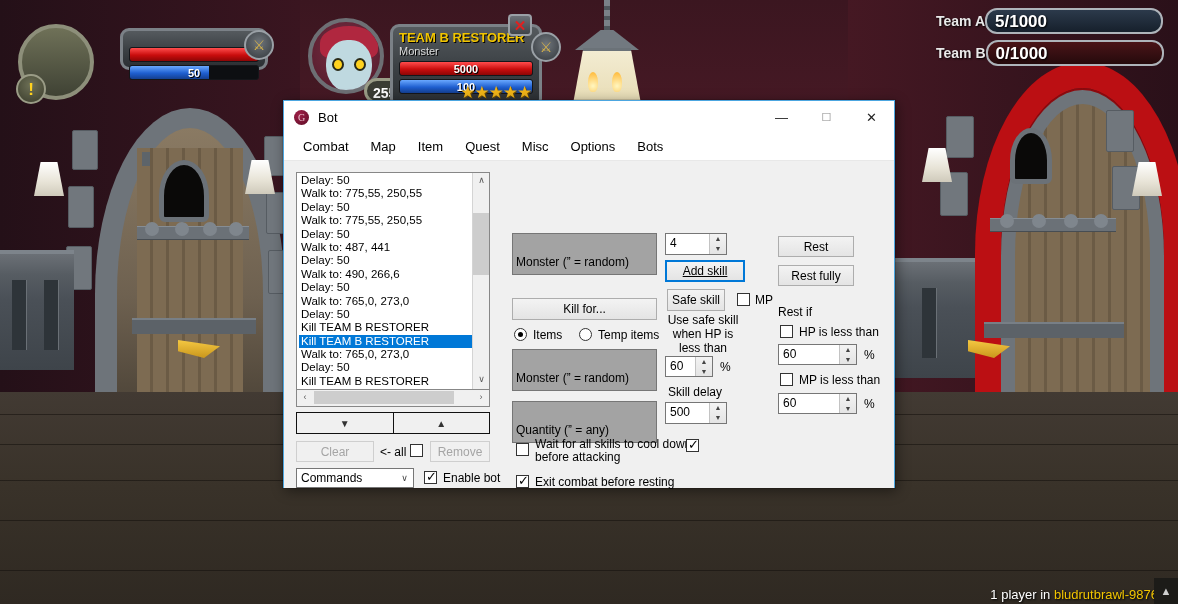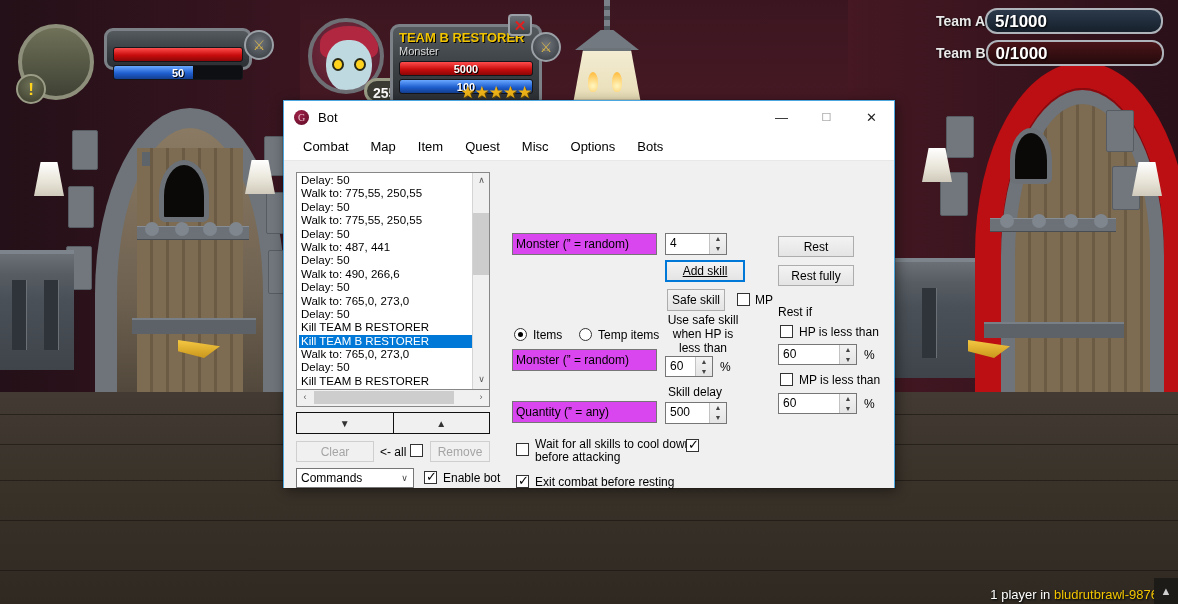--- a/index.html
+++ b/index.html
@@ -239,21 +239,21 @@
   .movebtn.first { border-right:1px solid #111; }
 
   .btn {
     background:linear-gradient(180deg,#f3f3f3 0%,#e4e4e4 100%);
     border:1px solid #adadad; text-align:center; font-size:12px; color:#000;
     display:flex; align-items:center; justify-content:center;
   }
   .btn.disabled { color:#a5a5a5; background:#f0f0f0; border-color:#cfcfcf; }
   .btn.focus { border:2px solid #0078d7; }
 
-  .tb { background:#d946ef; border:1px solid #767676; font-size:12px; padding:2px 3px; color:#000; line-height:16px; }
+  .tb { background:#a3a3a3; border:1px solid #767676; font-size:12px; padding:20px 3px; color:#000; line-height:16px; }
 
   .spin { position:absolute; background:#fff; border:1px solid #767676; }
   .spin .sval { position:absolute; left:4px; top:2px; font-size:12px; }
   .spin .sbtns { position:absolute; right:0; top:0; bottom:0; width:17px;
     border-left:1px solid #c3c3c3; background:linear-gradient(180deg,#f3f3f3,#e4e4e4); }
   .spin .sbtns div { height:50%; text-align:center; font-size:7px; line-height:10px; color:#444; }
 
   .chk { position:absolute; width:13px; height:13px; background:#fff; border:1px solid #333; }
   .chk.on::after { content:"\2713"; position:absolute; left:1px; top:-3px; font-size:13px; color:#000; }
   .radio { position:absolute; width:13px; height:13px; border-radius:50%; background:#fff; border:1px solid #333; }
@@ -351,21 +351,21 @@
     <span class="floor-line" style="top:22px;"></span>
     <span class="floor-line" style="top:52px;"></span>
     <span class="floor-line" style="top:88px;"></span>
     <span class="floor-line" style="top:128px;"></span>
     <span class="floor-line" style="top:178px;"></span>
   </div>
 
   <div class="np">
     <div class="np-portrait" style="left:18px;top:24px;"></div>
     <div class="warn-icon" style="left:16px;top:74px;">!</div>
-    <div class="np-box" style="left:104px;top:28px;width:148px;height:42px;">
+    <div class="np-box" style="left:120px;top:28px;width:148px;height:42px;">
       <div class="bar" style="margin-top:12px;">
         <div class="fill hpf" style="width:100%"></div>
       </div>
       <div class="bar">
         <div class="fill mpf" style="width:62%"></div>
         <div class="val">50</div>
       </div>
     </div>
     <div class="swords" style="left:244px;top:30px;">⚔</div>
   </div>
@@ -483,20 +483,21 @@
 
     <div class="combo" style="left:12px;top:307px;width:118px;height:20px;">
       <span>Commands</span>
       <span class="arrow">∨</span>
     </div>
     <div class="chk on" style="left:140px;top:310px;"></div>
     <div class="lbl" style="left:159px;top:310px;">Enable bot</div>
 
     <div class="tb" style="position:absolute;left:228px;top:72px;width:145px;height:22px;">Monster (ˮ  = random)</div>
 
+    <div class="btn" style="position:absolute;left:228px;top:137px;width:145px;height:22px;">Kill for...</div>
 
     <div class="radio on" style="left:230px;top:167px;"></div>
     <div class="lbl" style="left:249px;top:167px;">Items</div>
     <div class="radio" style="left:295px;top:167px;"></div>
     <div class="lbl" style="left:314px;top:167px;">Temp items</div>
 
     <div class="tb" style="position:absolute;left:228px;top:188px;width:145px;height:22px;">Monster (ˮ  = random)</div>
     <div class="tb" style="position:absolute;left:228px;top:240px;width:145px;height:22px;">Quantity (ˮ = any)</div>
 
     <div class="spin" style="left:381px;top:72px;width:62px;height:22px;">

